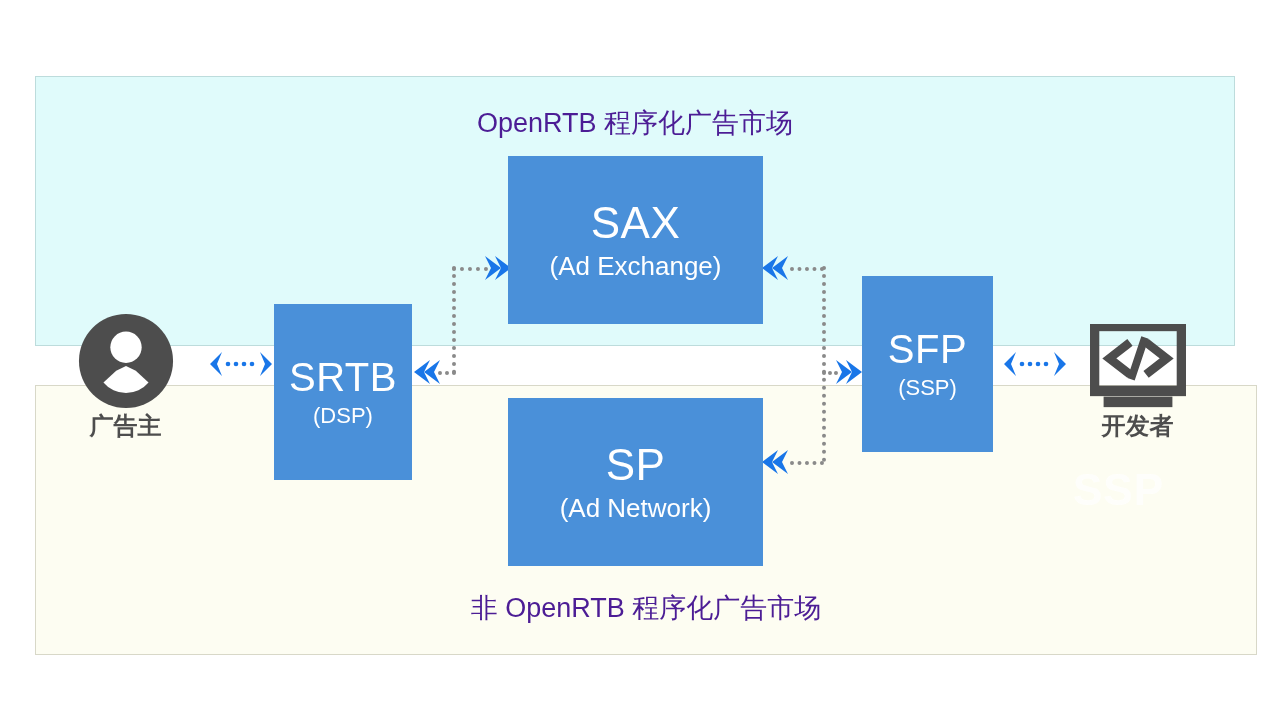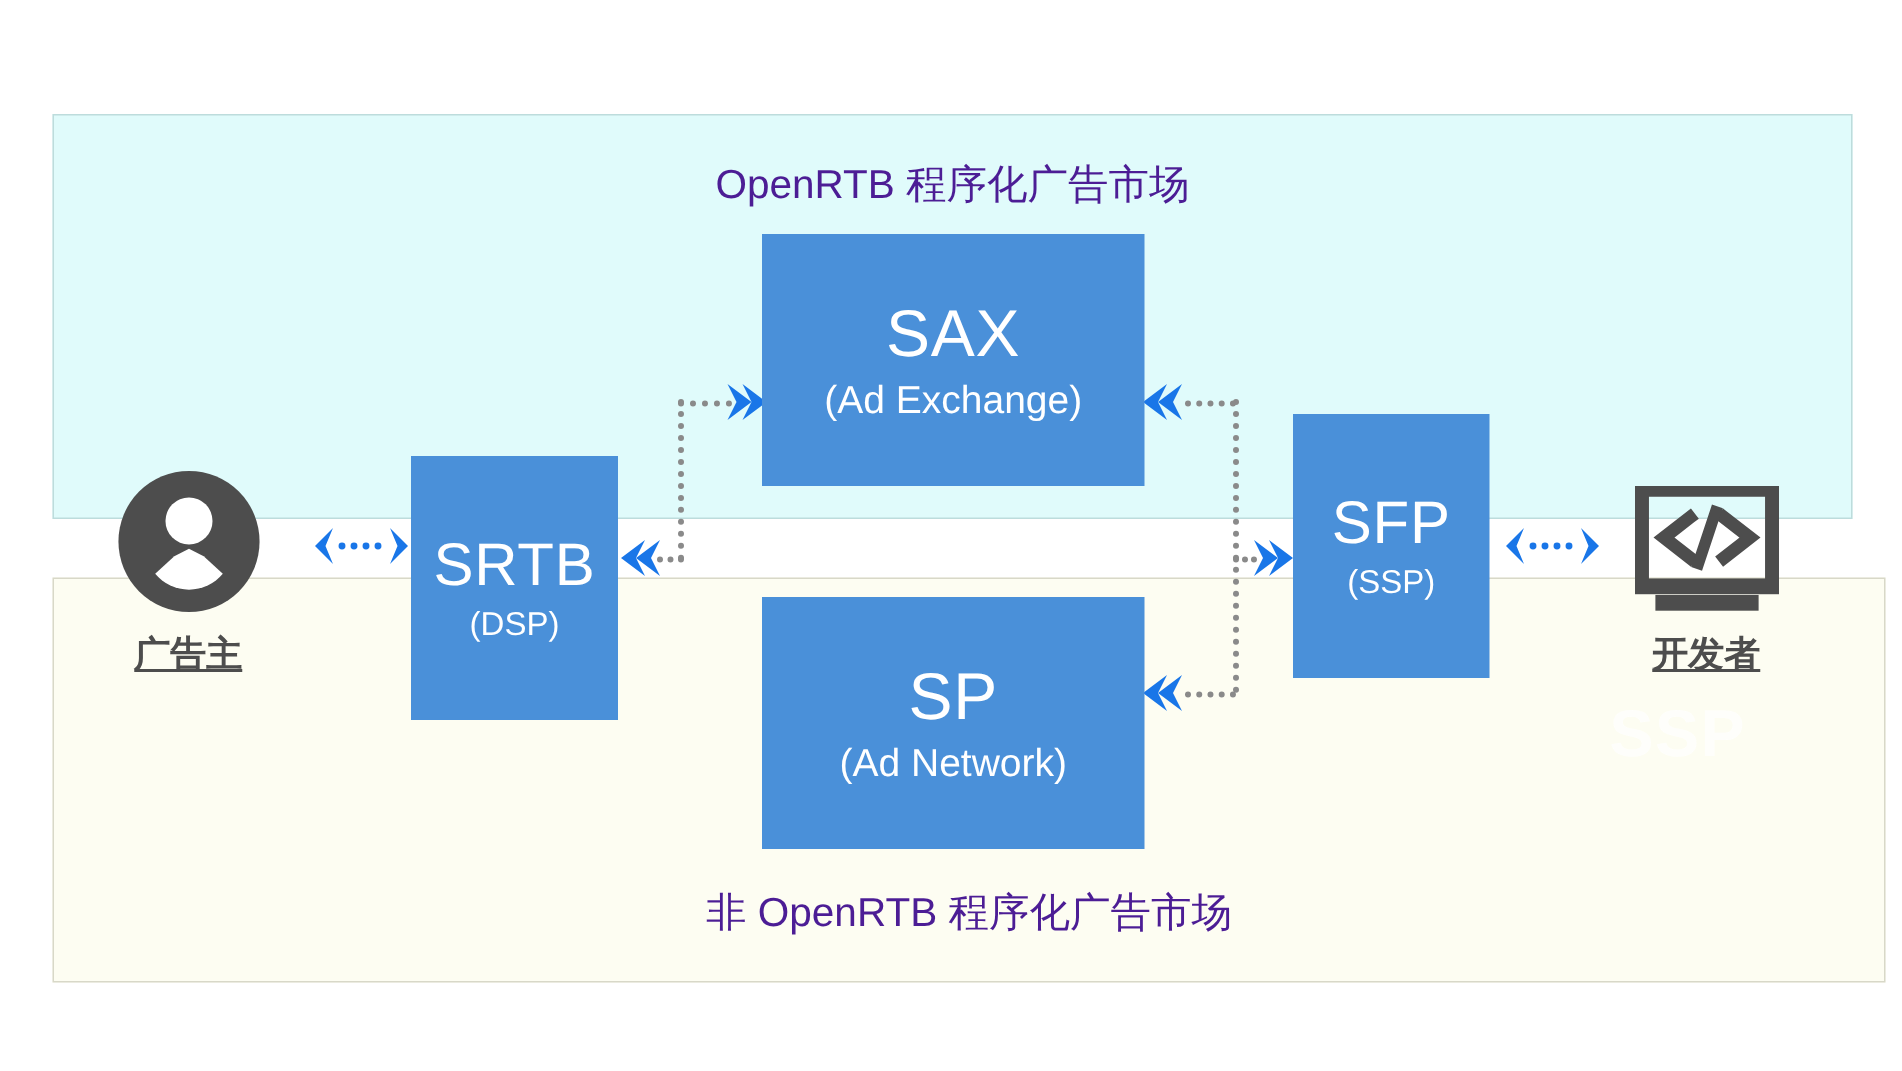--- a/index.html
+++ b/index.html
@@ -90,23 +90,21 @@
   #box-sfp   { left: 862px; top: 276px;  width: 131px; height: 176px; }
   #box-srtb .node-title, #box-sfp .node-title { font-size: 40px; }
   #box-srtb .node-sub, #box-sfp .node-sub { font-size: 22px; }
 
   
   .actor { position: absolute; text-align: center; z-index: 7; }
   .actor-label {
     font-size: 24px;
     font-weight: 700;
     color: #4D4D4D;
-    margin-top: 10px;
     white-space: nowrap;
-    text-decoration: underline;
   }
   #actor-advertiser { left: 48px; top: 312px; width: 155px; }
   #actor-developer  { left: 1060px; top: 318px; width: 155px; }
 
   .avatar-icon { width: 98px; height: 98px; display: block; margin: 0 auto; }
   .code-icon   { width: 96px; height: 86px; display: block; margin: 6px auto 0; }
 
   
   .dotline { position: absolute; z-index: 4; }
   .dotline-h {

